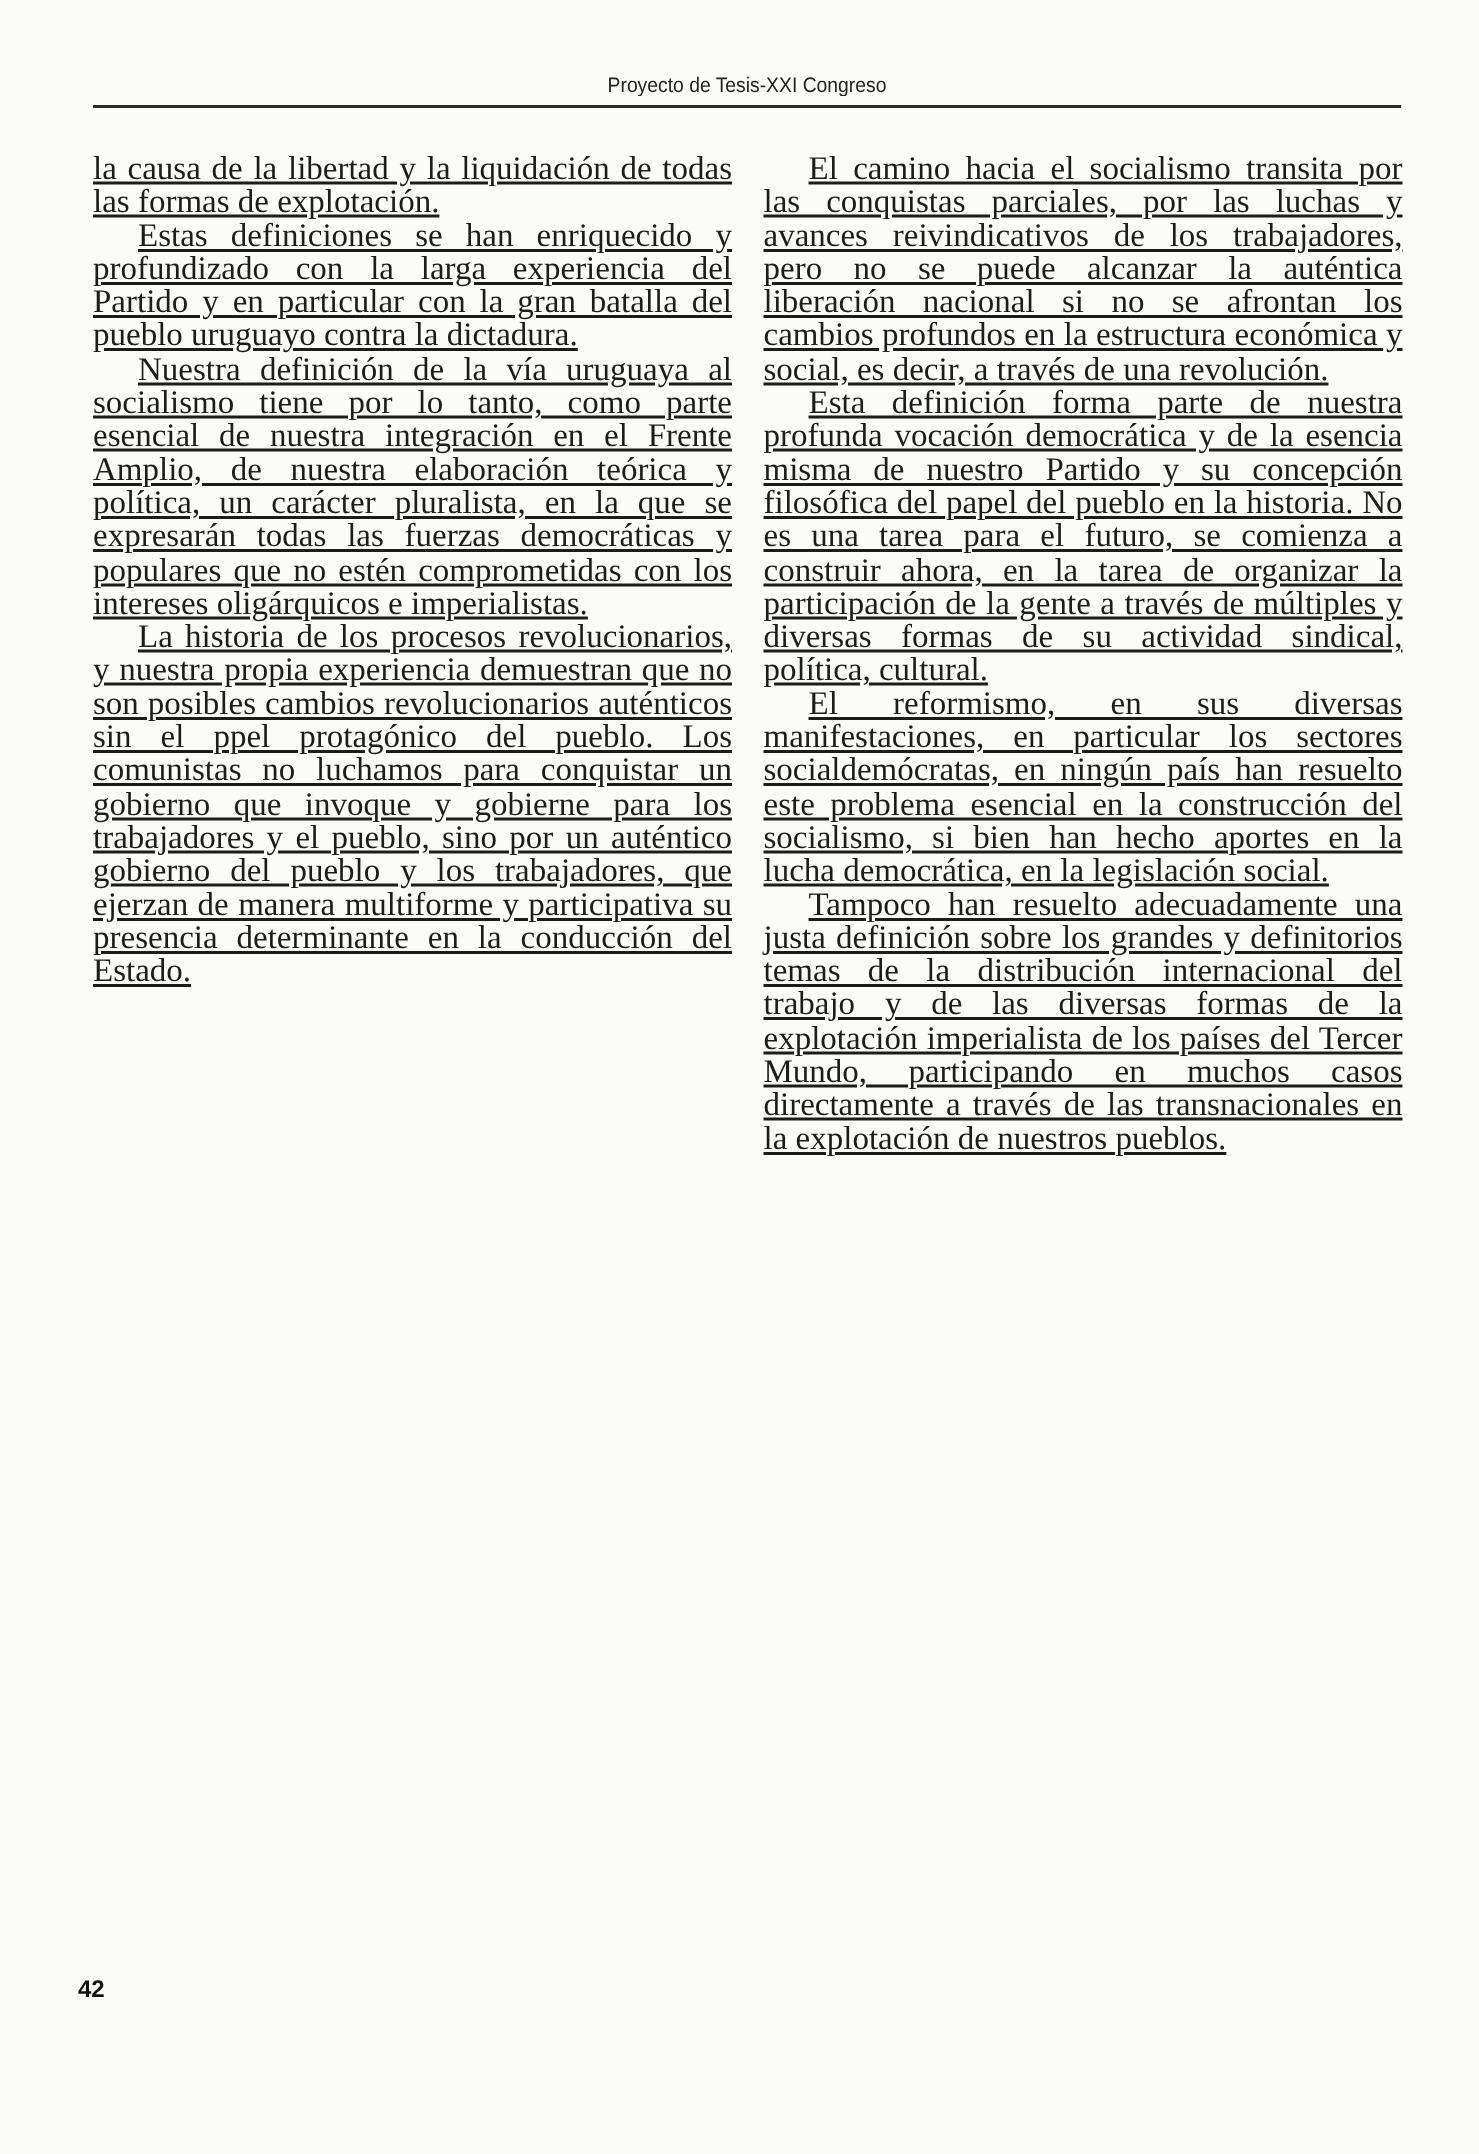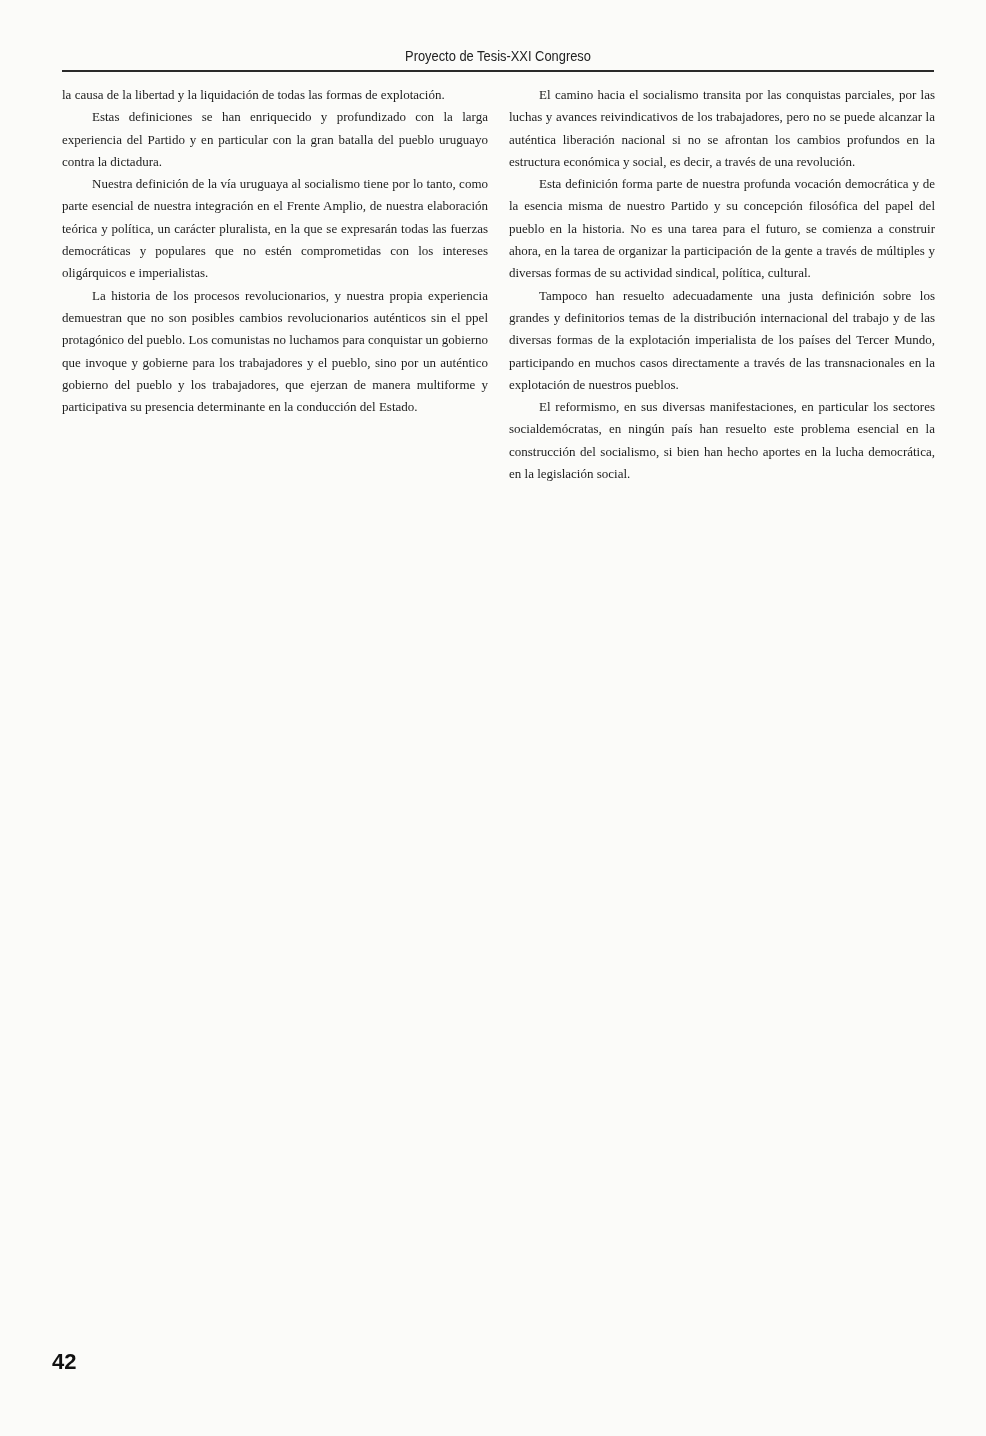--- a/index.html
+++ b/index.html
@@ -16,48 +16,49 @@
       text-align: center;
       font-family: "Liberation Sans", sans-serif;
       font-size: 14px; color: #222;
       transform: scaleX(0.92);
     }
     .rule {
       position: absolute; left: 62px; top: 70px; width: 872px; height: 2px;
       background: #2a2a2a;
     }
     .col {
-      position: absolute; top: 84px; width: 426px;
-      font-size: 13px; line-height: 22.3px;
+      position: absolute; top: 101px; width: 426px;
+      font-size: 22px; line-height: 22.3px;
       text-align: justify;
       hyphens: manual;
+      text-decoration: underline;
     }
     .col.left { left: 62px; }
     .col.right { left: 509px; }
     .col p { margin: 0; text-indent: 30px; }
     .col p.cont { text-indent: 0; }
     .page-number {
-      position: absolute; left: 52px; top: 1349px;
+      position: absolute; left: 52px; top: 1318px;
       font-family: "Liberation Sans", sans-serif;
-      font-weight: bold; font-size: 22px; color: #111;
+      font-weight: bold; font-size: 16px; color: #111;
     }
   </style>
 </head>
 <body>
 
 <div class="header">Proyecto de Tesis-XXI Congreso</div>
 <div class="rule"></div>
 
 <div class="col left">
   <p class="cont">la causa de la libertad y la liquidación de todas las formas de explotación.</p>
   <p>Estas definiciones se han enriquecido y profundizado con la larga experiencia del Partido y en particular con la gran batalla del pueblo uruguayo contra la dictadura.</p>
   <p>Nuestra definición de la vía uruguaya al socialismo tiene por lo tanto, como parte esencial de nuestra integración en el Frente Amplio, de nuestra elaboración teórica y política, un carácter pluralista, en la que se expresarán todas las fuerzas democráticas y populares que no estén comprometidas con los intereses oligárquicos e imperialistas.</p>
   <p>La historia de los procesos revolucionarios, y nuestra propia experiencia demuestran que no son posibles cambios revolucionarios auténticos sin el ppel protagónico del pueblo. Los comunistas no luchamos para conquistar un gobierno que invoque y gobierne para los trabajadores y el pueblo, sino por un auténtico gobierno del pueblo y los trabajadores, que ejerzan de manera multiforme y participativa su presencia determinante en la conducción del Estado.</p>
 </div>
 
 <div class="col right">
   <p>El camino hacia el socialismo transita por las conquistas parciales, por las luchas y avances reivindicativos de los trabajadores, pero no se puede alcanzar la auténtica liberación nacional si no se afrontan los cambios profundos en la estructura económica y social, es decir, a través de una revolución.</p>
   <p>Esta definición forma parte de nuestra profunda vocación democrática y de la esencia misma de nuestro Partido y su concepción filosófica del papel del pueblo en la historia. No es una tarea para el futuro, se comienza a construir ahora, en la tarea de organizar la participación de la gente a través de múltiples y diversas formas de su actividad sindical, política, cultural.</p>
+  <p>El reformismo, en sus diversas manifestaciones, en particular los sectores socialdemócratas, en ningún país han resuelto este problema esencial en la construcción del socialismo, si bien han hecho aportes en la lucha democrática, en la legislación social.</p>
   <p>Tampoco han resuelto adecuadamente una justa definición sobre los grandes y definitorios temas de la distribución internacional del trabajo y de las diversas formas de la explotación imperialista de los países del Tercer Mundo, participando en muchos casos directamente a través de las transnacionales en la explotación de nuestros pueblos.</p>
-  <p>El reformismo, en sus diversas manifestaciones, en particular los sectores socialdemócratas, en ningún país han resuelto este problema esencial en la construcción del socialismo, si bien han hecho aportes en la lucha democrática, en la legislación social.</p>
 </div>
 
 <div class="page-number">42</div>
 
 </body></html>

